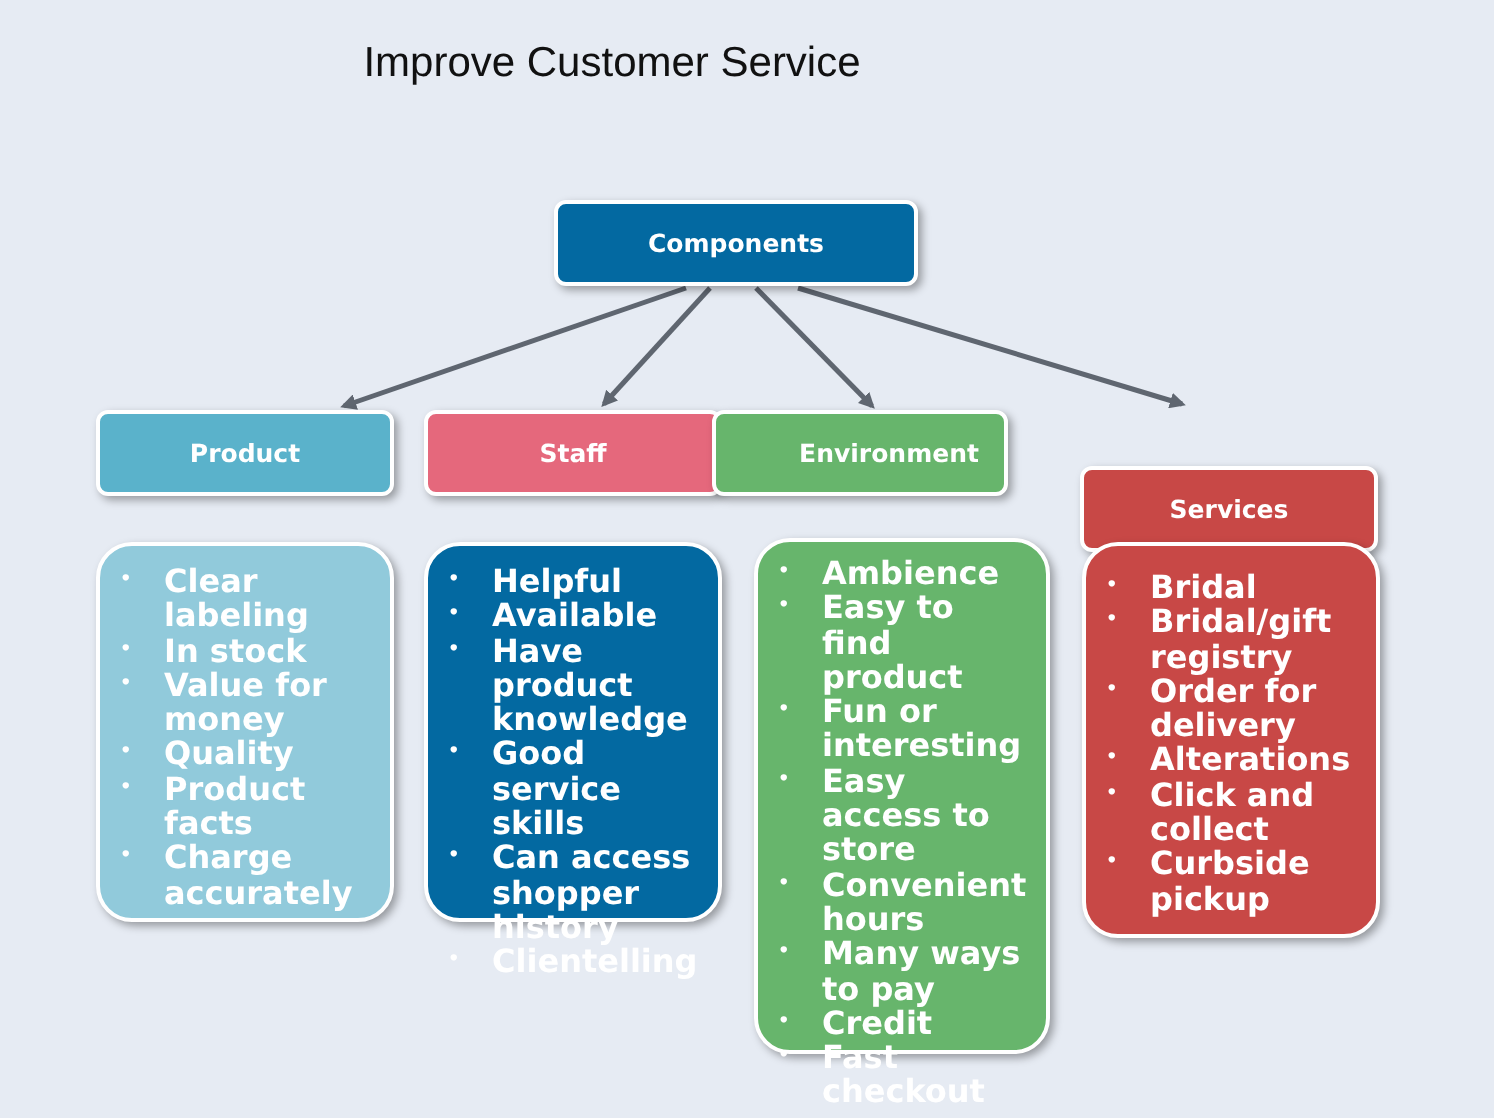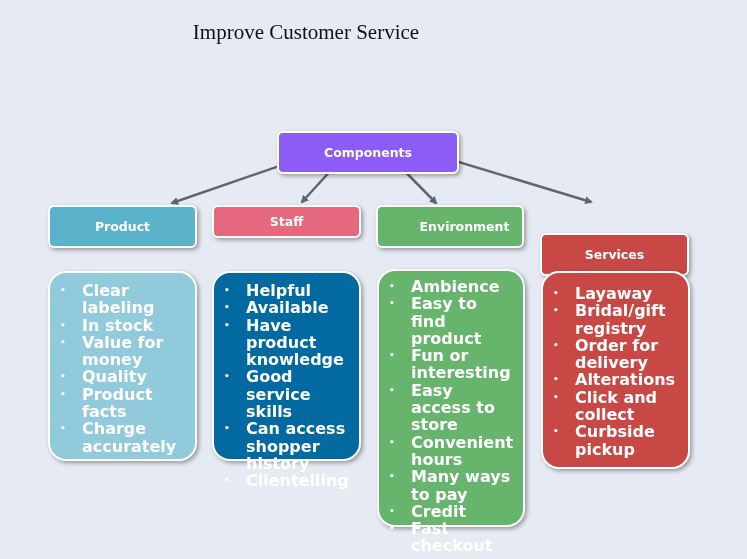--- a/index.html
+++ b/index.html
@@ -5,21 +5,21 @@
   html, body { margin: 0; padding: 0; }
   body {
     width: 747px; height: 559px; overflow: hidden;
     background: #e6ebf3;
     font-family: "Liberation Sans", sans-serif;
     position: relative;
   }
   .title {
     position: absolute; left: 0; top: 20px; width: 612px;
     text-align: center; font-size: 21px; color: #111;
-    font-family: Liberation Serif, serif;
+    font-family: Liberation Sans, sans-serif;
   }
   .box {
     position: absolute; box-sizing: border-box;
     border: 2.5px solid #ffffff;
     box-shadow: 2px 2px 4px rgba(0,0,0,0.35);
     color: #fff;
     font-family: "DejaVu Sans", sans-serif;
     font-weight: bold;
   }
   .hdr {
@@ -51,31 +51,31 @@
     <marker id="ah" markerWidth="8" markerHeight="8" refX="6" refY="4" orient="auto" markerUnits="userSpaceOnUse">
       <path d="M0,0 L8,4 L0,8 Z" fill="#5f6670"></path>
     </marker>
   </defs>
   <line x1="343" y1="144" x2="172" y2="203" stroke="#5f6670" stroke-width="2.5" marker-end="url(#ah)"></line>
   <line x1="355" y1="144" x2="302" y2="202" stroke="#5f6670" stroke-width="2.5" marker-end="url(#ah)"></line>
   <line x1="378" y1="144" x2="436" y2="203" stroke="#5f6670" stroke-width="2.5" marker-end="url(#ah)"></line>
   <line x1="399" y1="144" x2="591" y2="202" stroke="#5f6670" stroke-width="2.5" marker-end="url(#ah)"></line>
 </svg>
 
-<div class="box hdr" id="root-box" style="left: 277px; top: 100px; width: 182px; height: 43px; background: #8b5cf6; margin-top: 31px;">
+<div class="box hdr" id="root-box" style="left: 277px; top: 100px; width: 182px; height: 43px; background: #0369a1;">
   <span>Components</span>
 </div>
 
 <div class="box hdr cat-hdr" style="left: 48px; top: 205px; width: 149px; height: 43px; background: rgb(90, 178, 203);">
   <span>Product</span>
 </div>
-<div class="box hdr cat-hdr" style="left: 212px; top: 205px; width: 149px; height: 33px; background: rgb(229, 104, 124);">
+<div class="box hdr cat-hdr" style="left: 212px; top: 205px; width: 149px; height: 43px; background: rgb(229, 104, 124);">
   <span>Staff</span>
 </div>
-<div class="box hdr cat-hdr" style="left: 376px; top: 205px; width: 148px; height: 43px; background: rgb(103, 181, 108); padding-left: 29px;">
+<div class="box hdr cat-hdr" style="left: 356px; top: 205px; width: 148px; height: 43px; background: rgb(103, 181, 108); padding-left: 29px;">
   <span>Environment</span>
 </div>
 <div class="box hdr cat-hdr" style="left: 540px; top: 205px; width: 149px; height: 43px; background: rgb(200, 72, 70); margin-top: 28px;">
   <span>Services</span>
 </div>
 
 <div class="box content cat-content" style="left: 48px; top: 255px; width: 149px; height: 190px; background: rgb(145, 202, 219);">
   <ul>
       <li>Clear labeling</li>
       <li>In stock</li>
@@ -102,20 +102,20 @@
       <li>Fun or interesting</li>
       <li>Easy access to store</li>
       <li>Convenient hours</li>
       <li>Many ways to pay</li>
       <li>Credit</li>
       <li>Fast checkout</li>
     </ul>
 </div>
 <div class="box content cat-content" style="left: 541px; top: 255px; width: 149px; height: 198px; padding-top: 12px; background: rgb(200, 72, 70);">
   <ul>
-      <li>Layaway</li>
+      <li>Bridal</li>
       <li>Bridal/gift registry</li>
       <li>Order for delivery</li>
       <li>Alterations</li>
       <li>Click and collect</li>
       <li>Curbside pickup</li>
     </ul>
 </div>
 
 </body></html>

